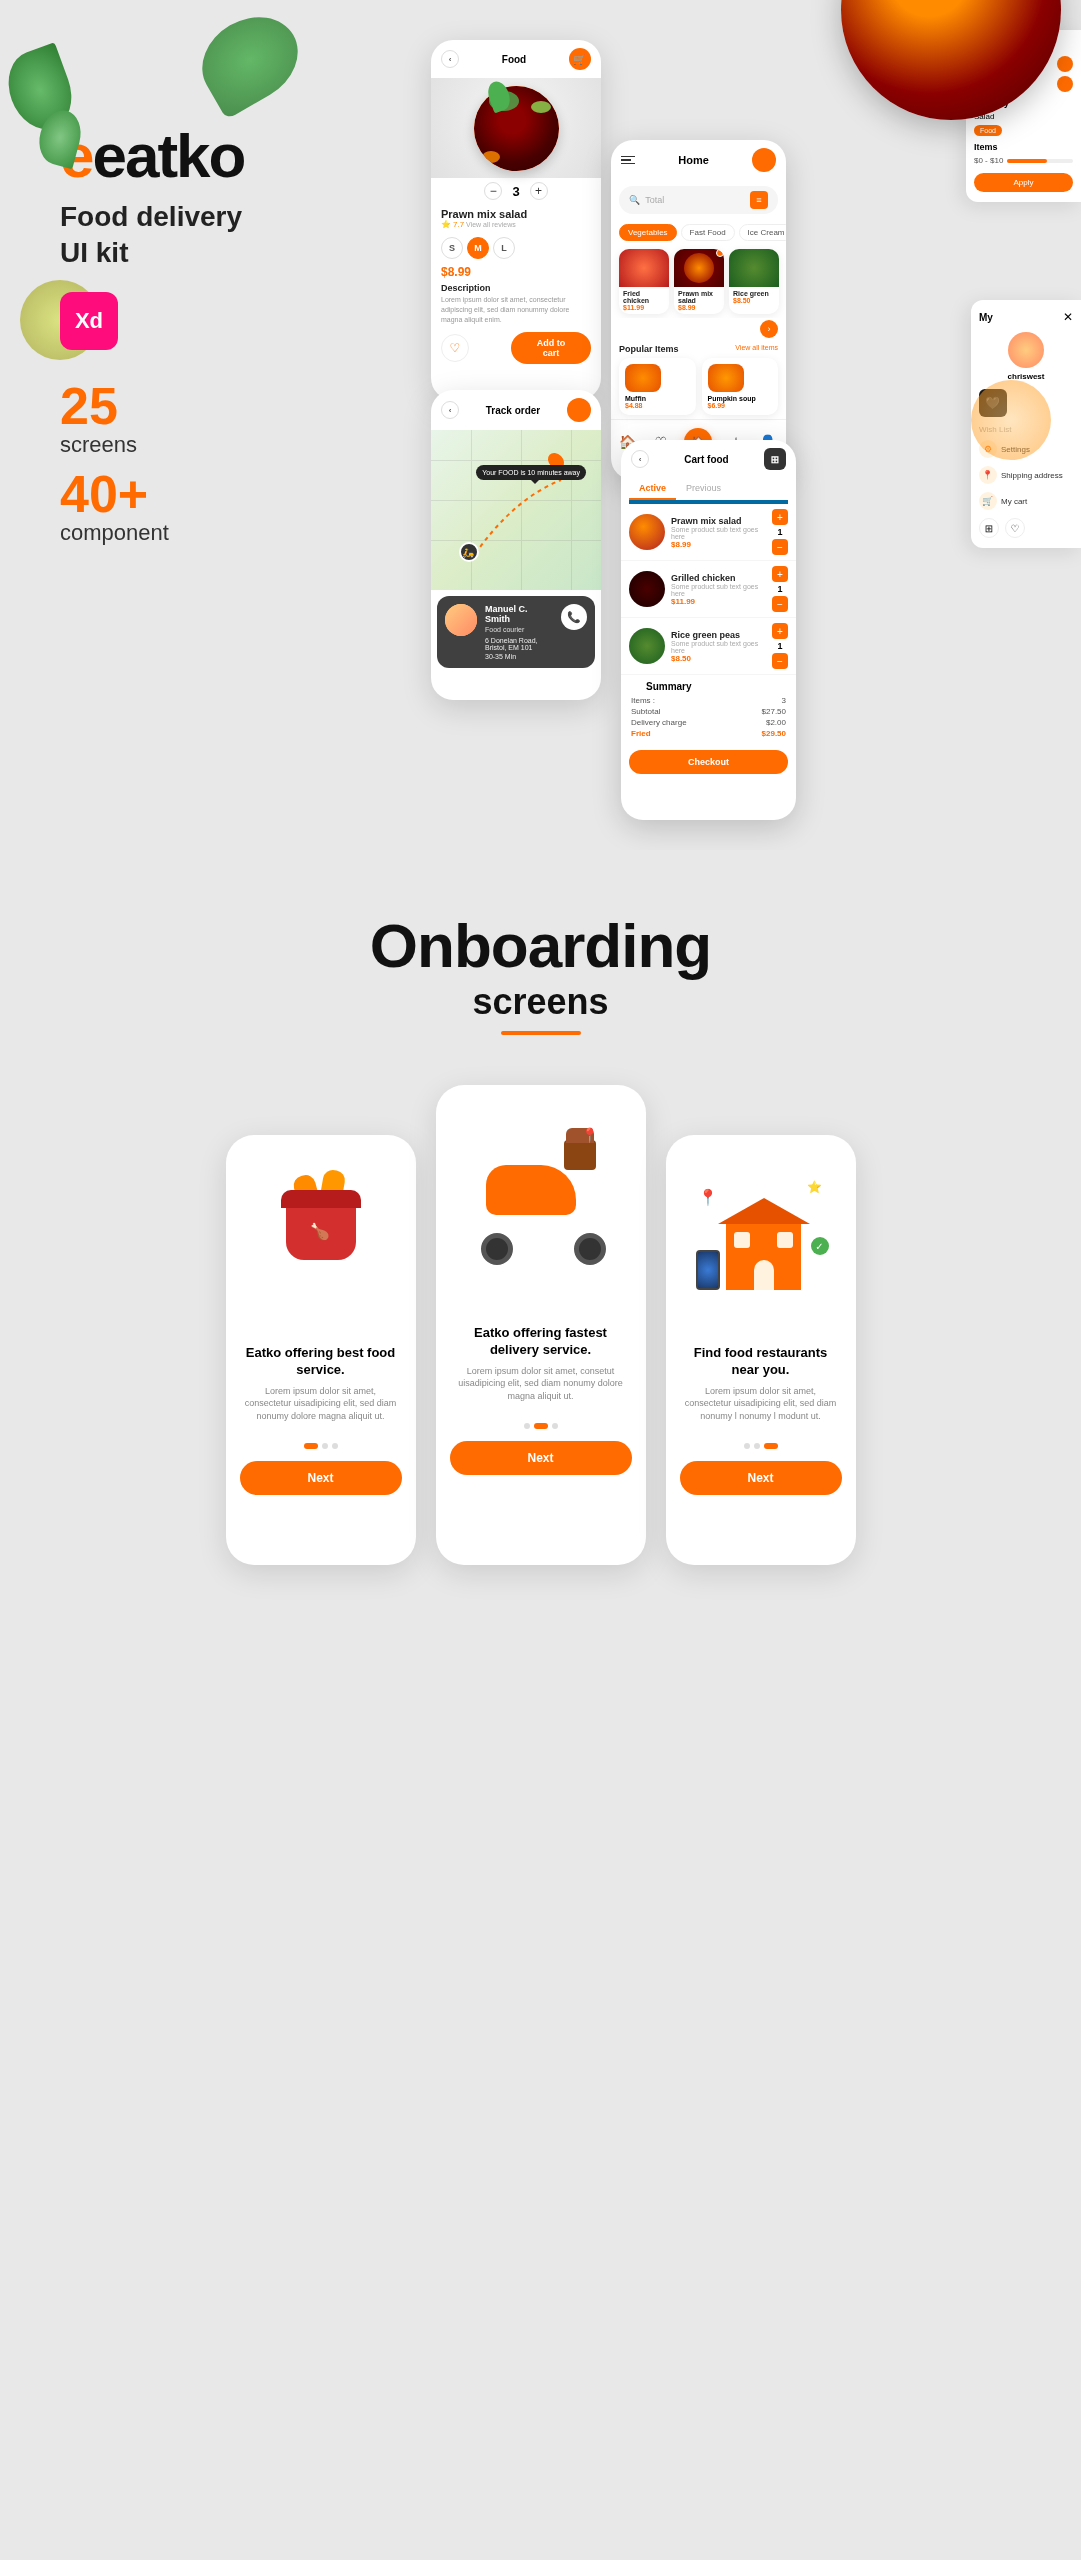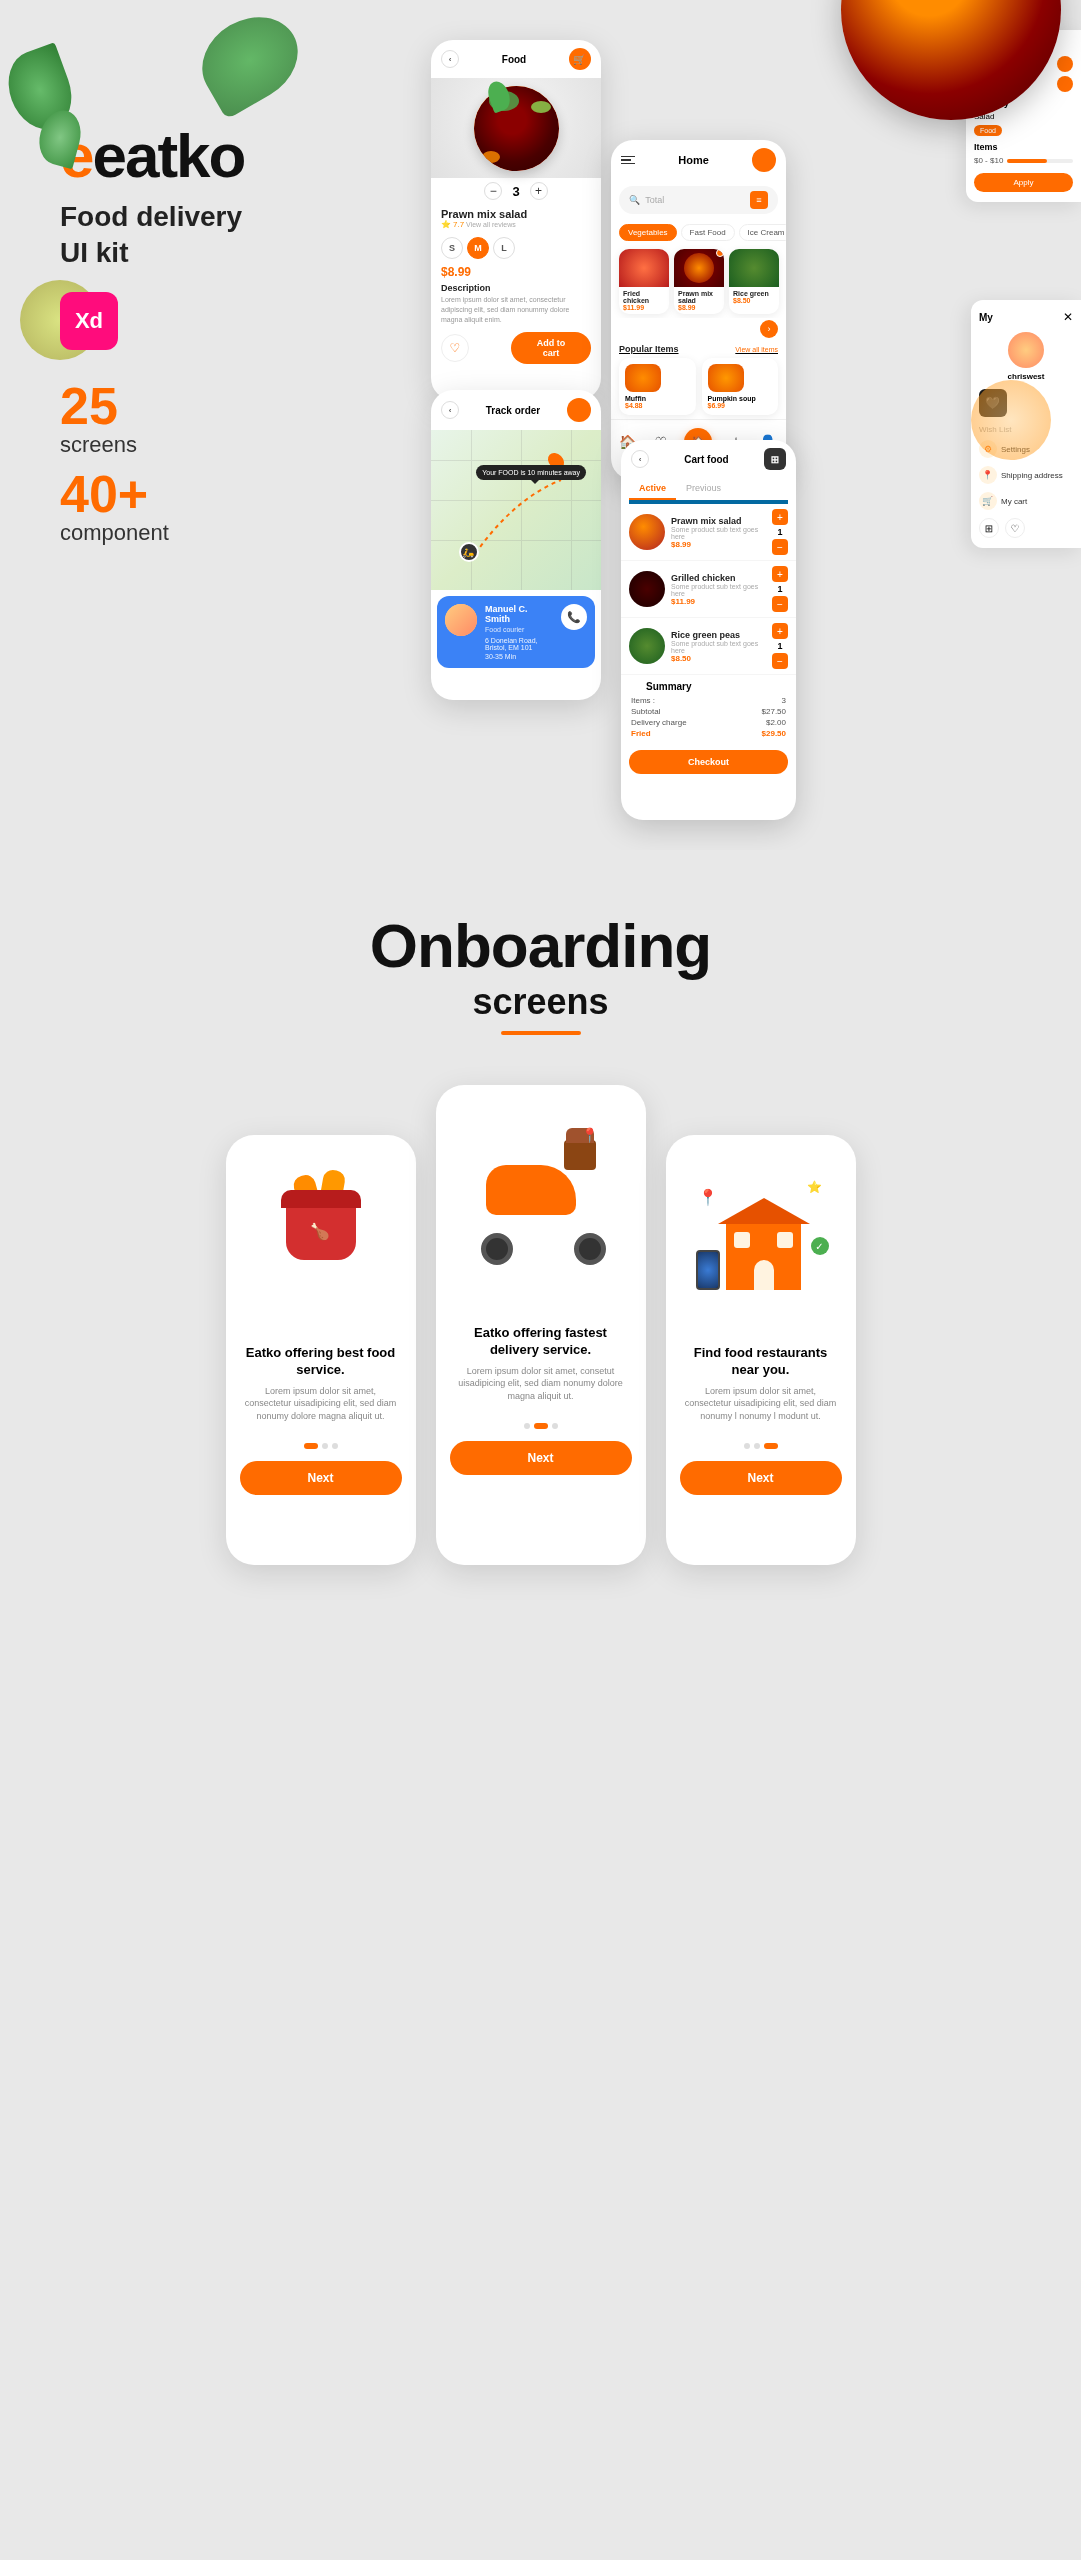--- a/index.html
+++ b/index.html
@@ -469,21 +469,21 @@
 
     
     .track-map {
       background: #f0f4f0;
       height: 160px;
       position: relative;
       overflow: hidden;
     }
 
     .track-driver-card {
-      background: #3b82f6;
+      background: #404040;
       margin: 6px;
       border-radius: 12px;
       padding: 8px;
       display: flex;
       gap: 8px;
       align-items: flex-start;
       justify-content: center;
     }
 
     .driver-avatar {
@@ -611,21 +611,21 @@
       border: none;
       border-radius: 25px;
       padding: 10px 40px;
       font-size: 12px;
       font-weight: 600;
       width: calc(100% - 28px);
       margin: 0 14px 16px;
       text-align: center;
     }
     .mb-4 { margin-bottom: 4px; }
-    .flex-between { display: flex; justify-content: space-between; align-items: center; text-decoration: underline; }
+    .flex-between { display: flex; justify-content: space-between; align-items: flex-start; }
     .section-title { font-size: 9px; font-weight: 600; color: #222; }
 
     
     .popular-row {
       padding: 4px 8px;
     }
 
     .size-btns {
       display: flex;
       gap: 4px;

